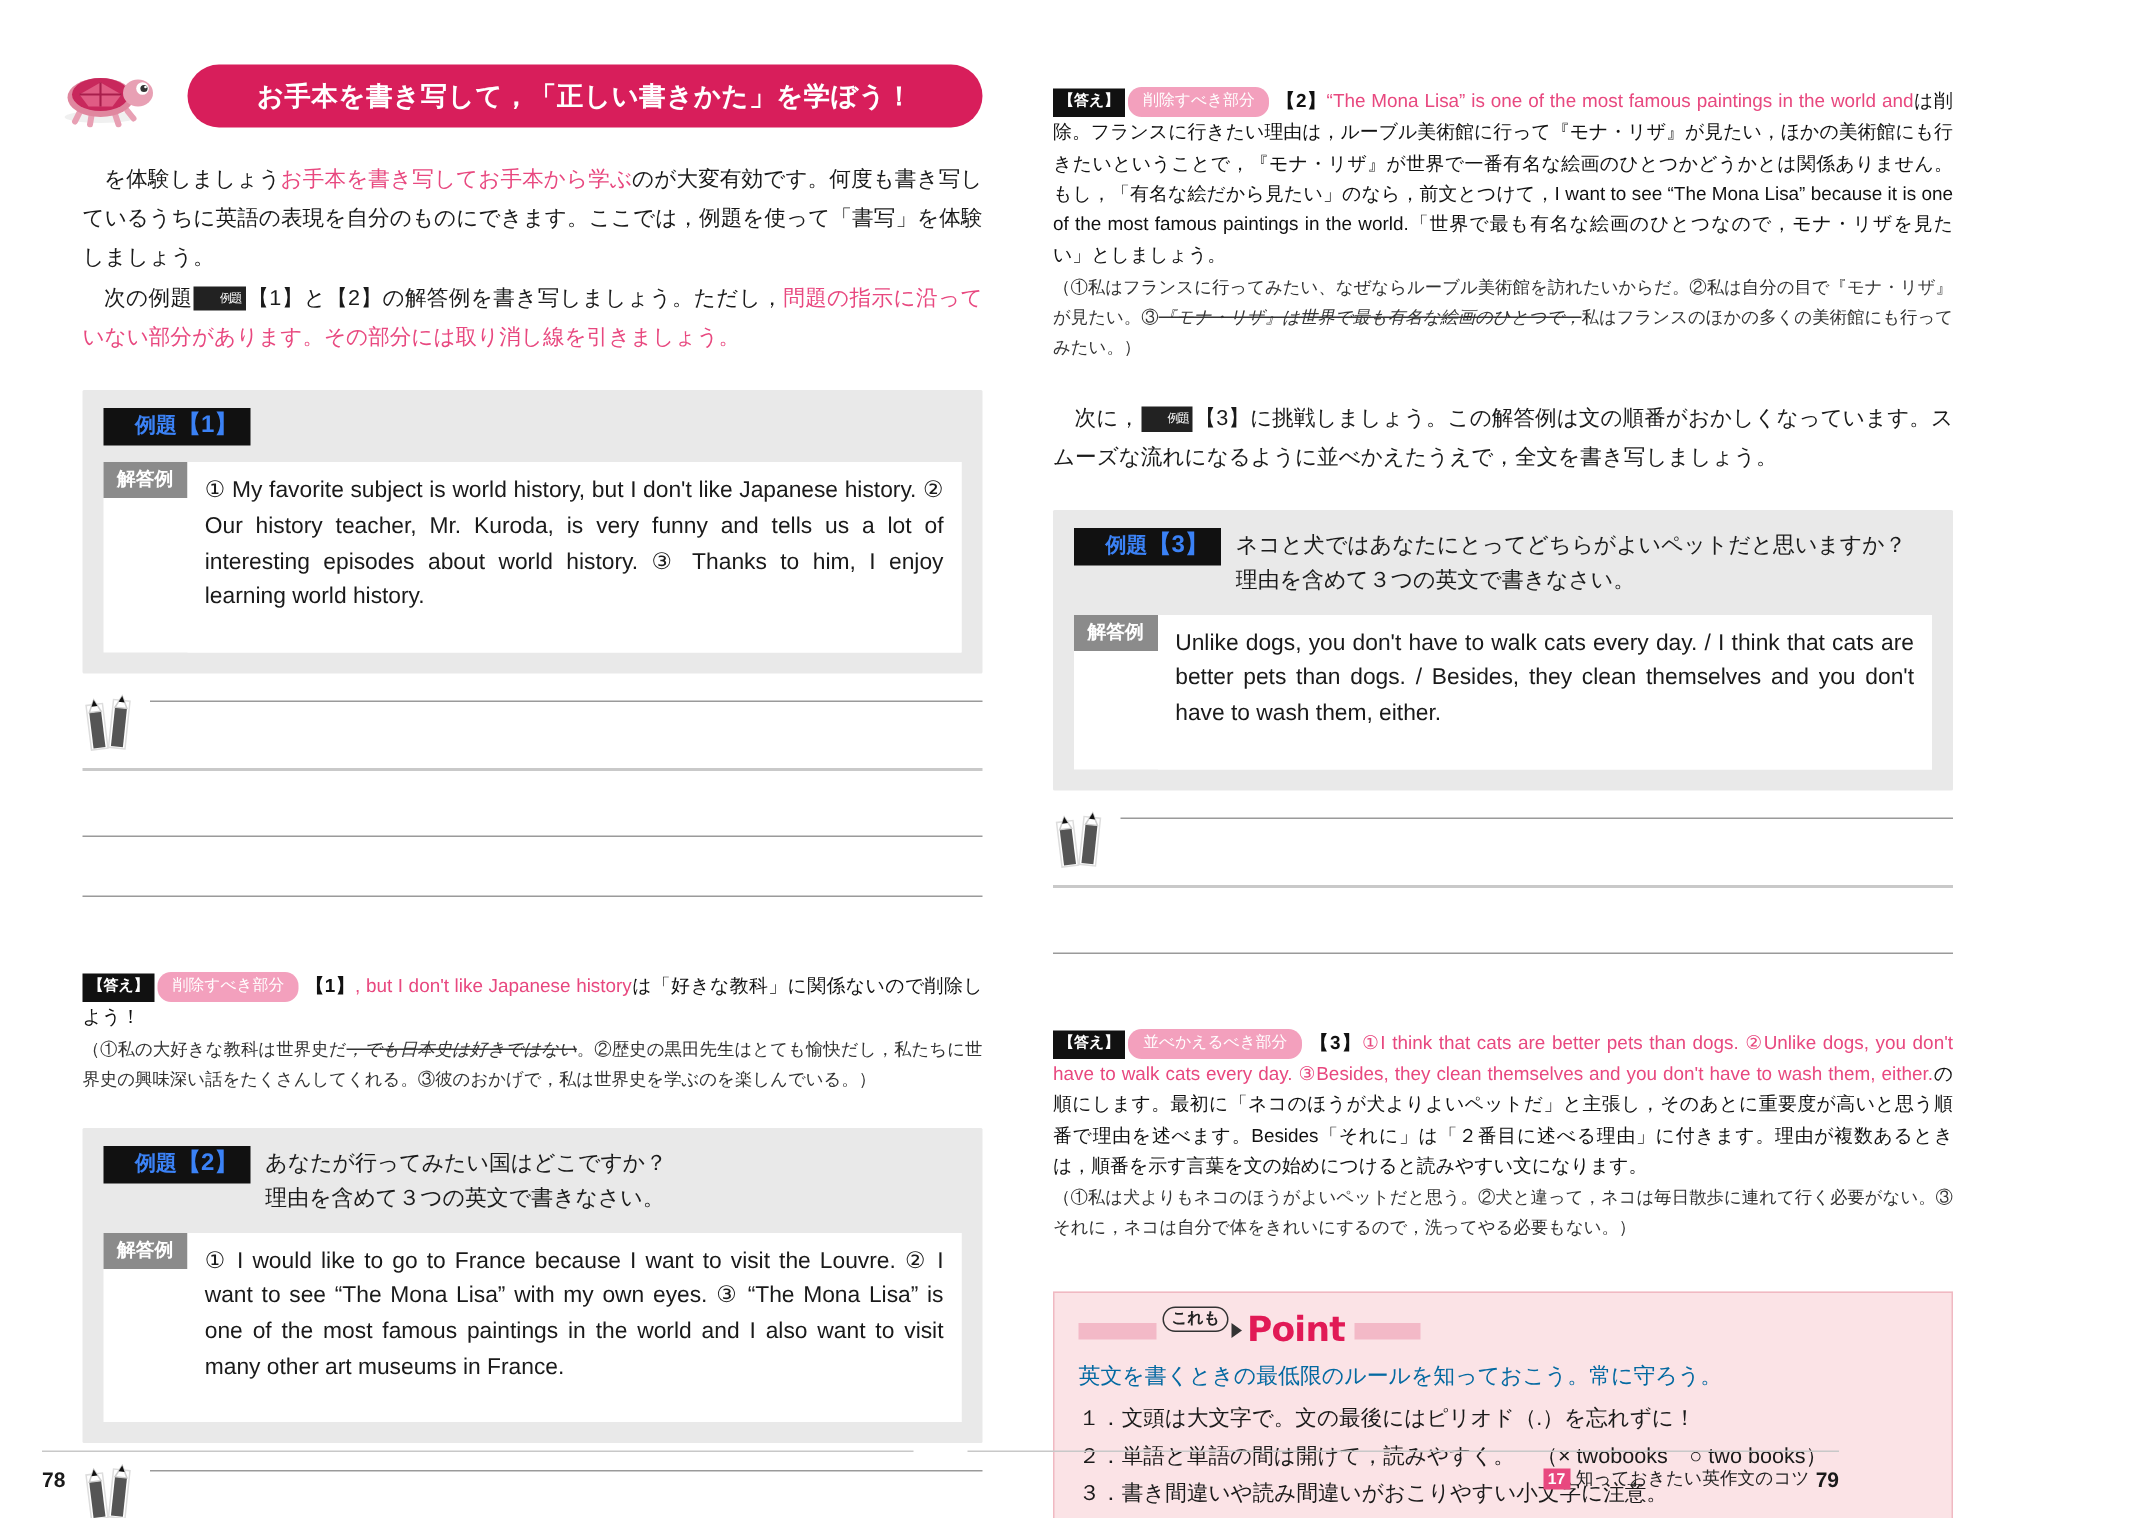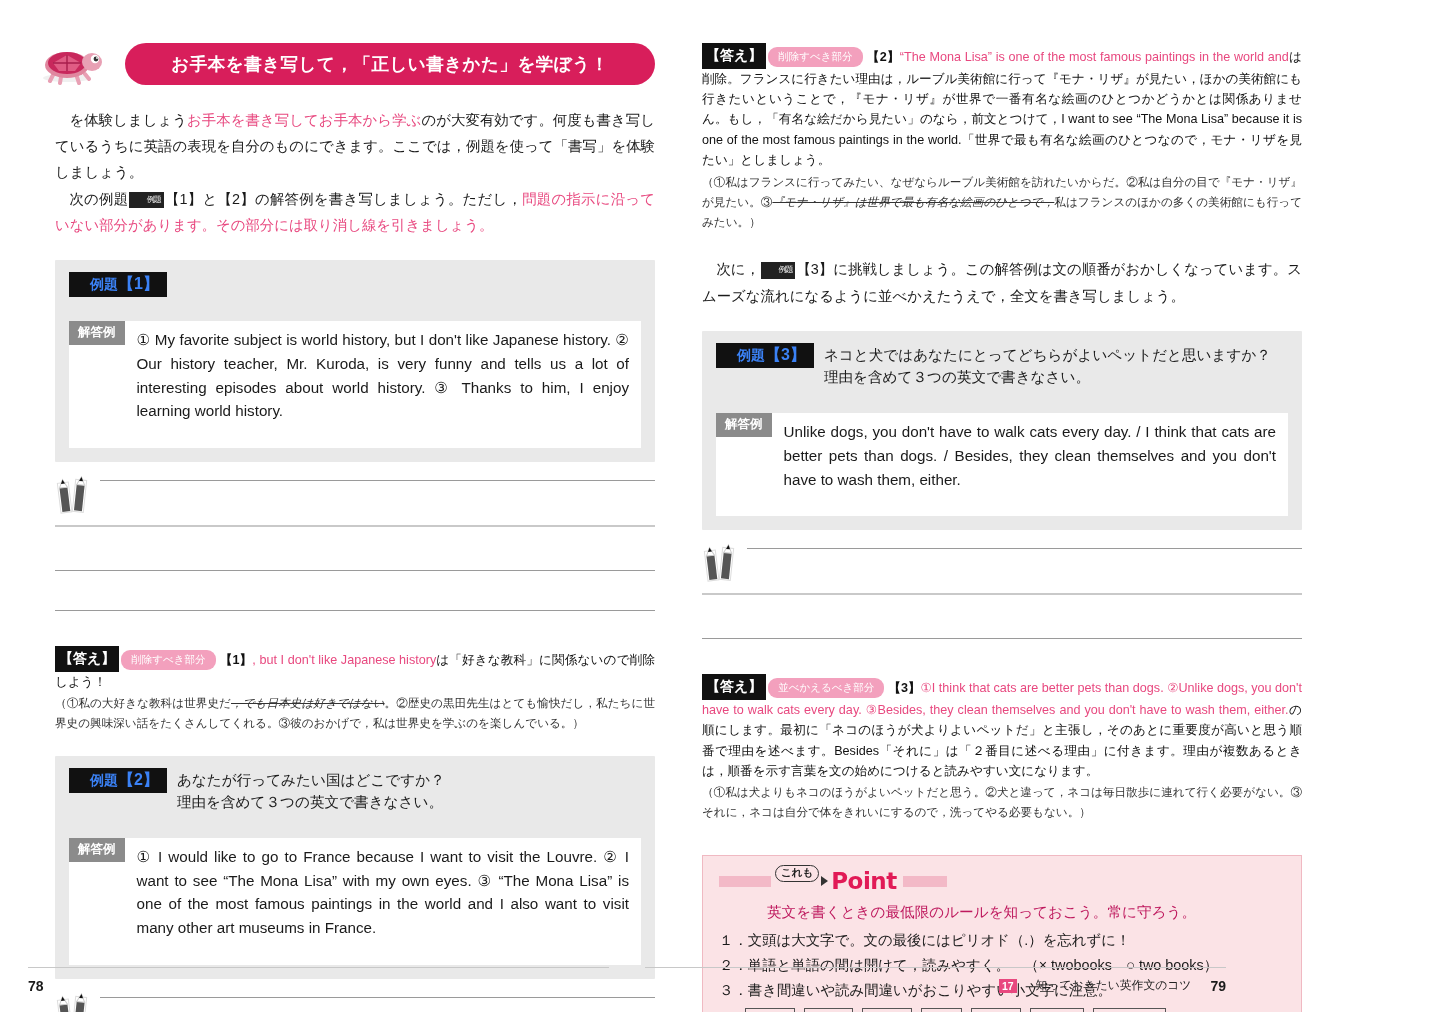--- a/index.html
+++ b/index.html
@@ -44,21 +44,21 @@
   
   .ex-box { background:#e9e9e9; padding:12px 14px 14px 14px; margin-top:22px;
             border-radius:1px; }
   .ex-q { display:flex; align-items:flex-start; gap:10px; }
   .ex-label {
     flex:0 0 auto; background:#111; color:#3b82f6; font-weight:bold;
     font-size:14px; padding:2px 8px 3px 21px; white-space:nowrap; line-height:1.25;
   }
   .ex-label .num { font-size:16px; }
   .ex-qtext { font-size:14.6px; line-height:1.55; font-weight:500; padding-top:1px; }
-  .ex-a { display:flex; align-items:flex-start; gap:0; margin-top:24px; }
+  .ex-a { display:flex; align-items:flex-start; gap:0; margin-top:11px; }
   .ex-a-label {
     flex:0 0 auto; background:#8b8b8b; color:#fff; font-size:12.5px;
     font-weight:bold; padding:3px 9px 4px 9px; white-space:nowrap;
     margin-right:0; align-self:flex-start;
   }
   .ex-a-body {
     background:#fff; flex:1 1 auto; padding:7px 12px 25px 12px;
     font-size:15.2px; line-height:1.56; text-align:justify;
   }
   .ex-a-wrap { display:flex; background:#fff; flex:1 1 auto; }
@@ -68,21 +68,21 @@
   .write-block.short { height:112px; }
   .pencils { position:absolute; left:0; top:-2px; width:40px; height:46px; }
   .wline { position:absolute; left:0; right:0; height:1px; background:#9a9a9a; }
   .wline.first { left:45px; }
   .wline.thick { height:2px; background:#c9c9c9; }
 
   
   .ans { margin-top:20px; }
   .pill-black {
     display:inline-block; background:#111; color:#fff; font-weight:bold;
-    font-size:14px; padding:1px 4px 2px 4px; vertical-align:1px;
+    font-size:10px; padding:1px 4px 2px 4px; vertical-align:1px;margin-top:16px;
   }
   .pill-pink {
     display:inline-block; background:#f3a0bd; color:#fff; font-weight:normal;
     font-size:10.5px; padding:1px 10px 2px 10px; border-radius:9px;
     vertical-align:1px; margin:0 4px 0 2px;
   }
   .ans-main { color:#e8487f; font-size:12.6px; line-height:1.62; text-align:justify; }
   .ans-main .bk { color:#111; }
   .ans-jp {
     margin-top:2px; font-size:11.6px; line-height:1.72; color:#333;
@@ -105,32 +105,32 @@
     display:inline-block; border:1.5px solid #333; border-radius:9px;
     font-size:10.5px; padding:0px 5px 1px 5px; margin:0 2px 15px 4px;
     color:#222; background:#fbe3e6; font-weight:bold;
   }
   .ph-arrow { width:0; height:0; border-top:5px solid transparent;
               border-bottom:5px solid transparent; border-left:7px solid #333;
               margin-right:3px; }
   .ph-point { color:#e11a56; font-weight:bold; font-size:23px;
               letter-spacing:-0.5px; font-family:"DejaVu Sans", sans-serif; }
   .ph-bar2 { width:44px; height:11px; background:#f3b9c7; margin-left:6px; }
-  .point-lead { color:#be185d; font-size:14.6px; margin-top:9px; line-height:1.5;margin-left:48px; }
+  .point-lead { color:#0369a1; font-size:14.6px; margin-top:9px; line-height:1.5; }
   .point-list { margin:4px 0 0 0; padding:0; list-style:none; }
   .point-list li { font-size:14.4px; line-height:1.72; display:flex; }
   .pl-n { flex:0 0 26px; }
   .boxes { display:flex; gap:9px; margin:5px 0 0 26px; }
   .kbox { border:1.5px solid #555; padding:1px 7px 2px 7px; font-size:14.5px;
           background:#fbe3e6; letter-spacing:1px; }
 
   
   .footer { position:absolute; bottom:18px; font-size:14px; font-weight:bold; }
   .footer-left { left:28px; }
-  .footer-right { right:28px; display:flex; align-items:center; gap:19px; }
+  .footer-right { right:28px; display:flex; align-items:center; gap:4px; }
   .chip17 { background:#e8487f; color:#fff; font-size:10.5px; font-weight:bold;
             padding:1px 3px; }
   .frun { font-size:11.8px; font-weight:normal; color:#222; }
   .fpno { font-size:14px; font-weight:bold; }
   .foot-rule { position:absolute; bottom:44px; height:1px; background:#c8c8c8; }
 </style>
 </head>
 <body>
 
 <div class="spread">

